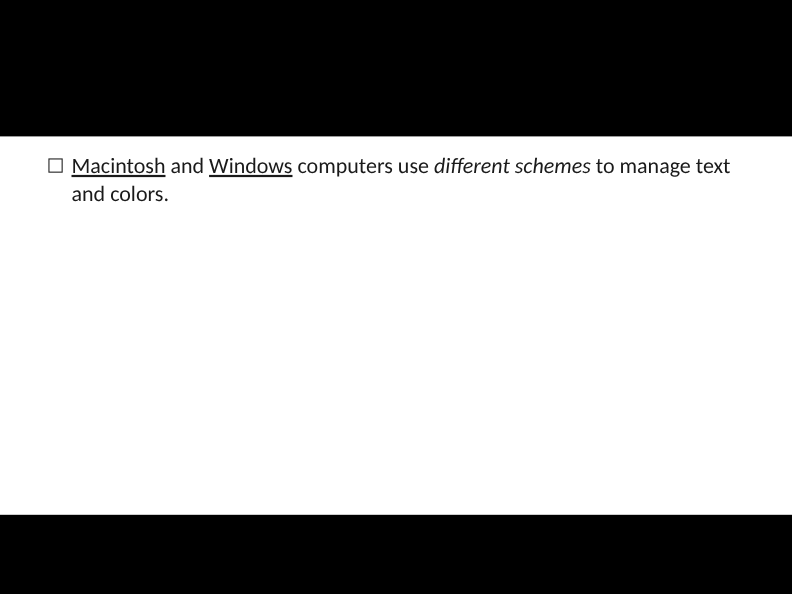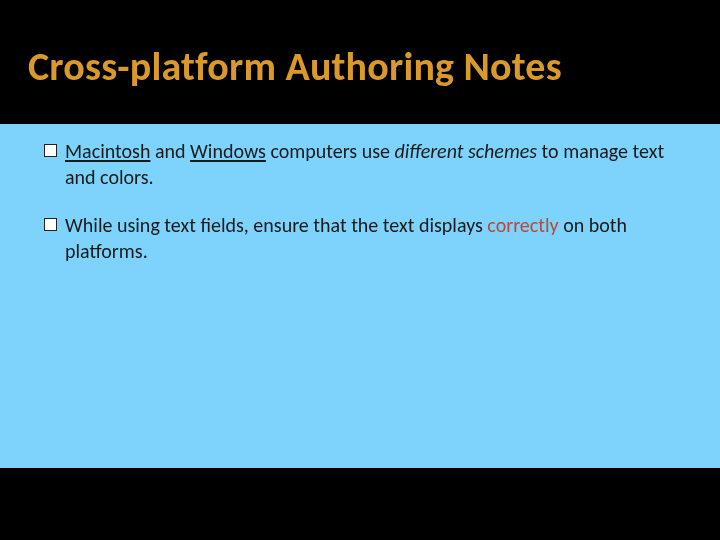--- a/index.html
+++ b/index.html
@@ -30,21 +30,21 @@
     font-weight: 600;
     letter-spacing: 0.2px;
     line-height: 1.05;
   }
   .body-area {
     position: absolute;
     top: 124px;
     left: 0;
     width: 720px;
     height: 344px;
-    background: #7dd3fc;
+    background: #ffffff;
     padding: 14px 44px 0 44px;
   }
   .bullet {
     display: flex;
     align-items: flex-start;
     margin-bottom: 22px;
     color: #1a1a1a;
     font-size: 20px;
     line-height: 1.3;
   }
@@ -59,26 +59,19 @@
   }
   .bullet-text { flex: 1 1 auto; }
   .ul { text-decoration: underline; text-underline-offset: 2px; }
   .it { font-style: italic; }
   .red { color: #b64a3a; }
 </style>
 </head>
 <body>
 
 <div class="slide">
-  <div class="title-bar">
-    <div class="title-text">Cross-platform Authoring Notes</div>
-  </div>
   <div class="body-area">
     <div class="bullet">
       <div class="bullet-marker"></div>
       <div class="bullet-text"><span class="ul">Macintosh</span><span> and </span><span class="ul">Windows</span><span> computers use </span><span class="it">different schemes</span><span> to manage text and colors.</span></div>
     </div>
-    <div class="bullet">
-      <div class="bullet-marker"></div>
-      <div class="bullet-text"><span>While using text fields, ensure that the text displays </span><span class="red">correctly</span><span> on both platforms.</span></div>
-    </div>
   </div>
 </div>
 
 </body></html>

